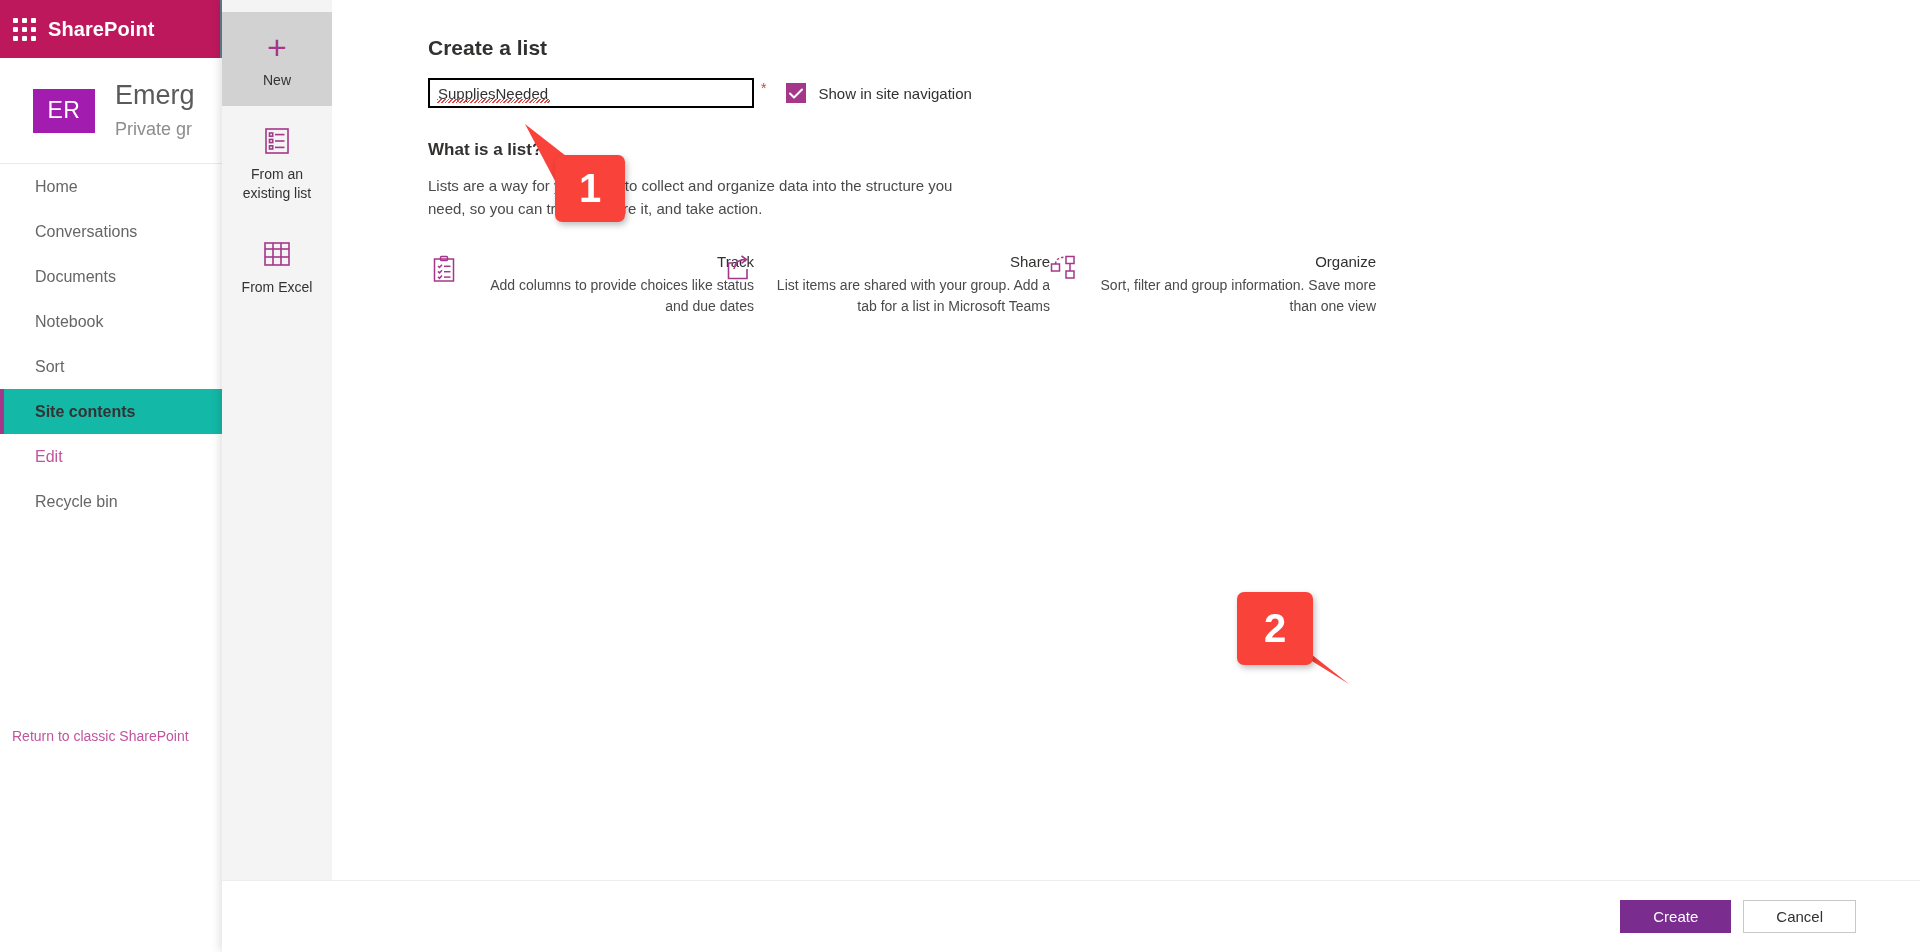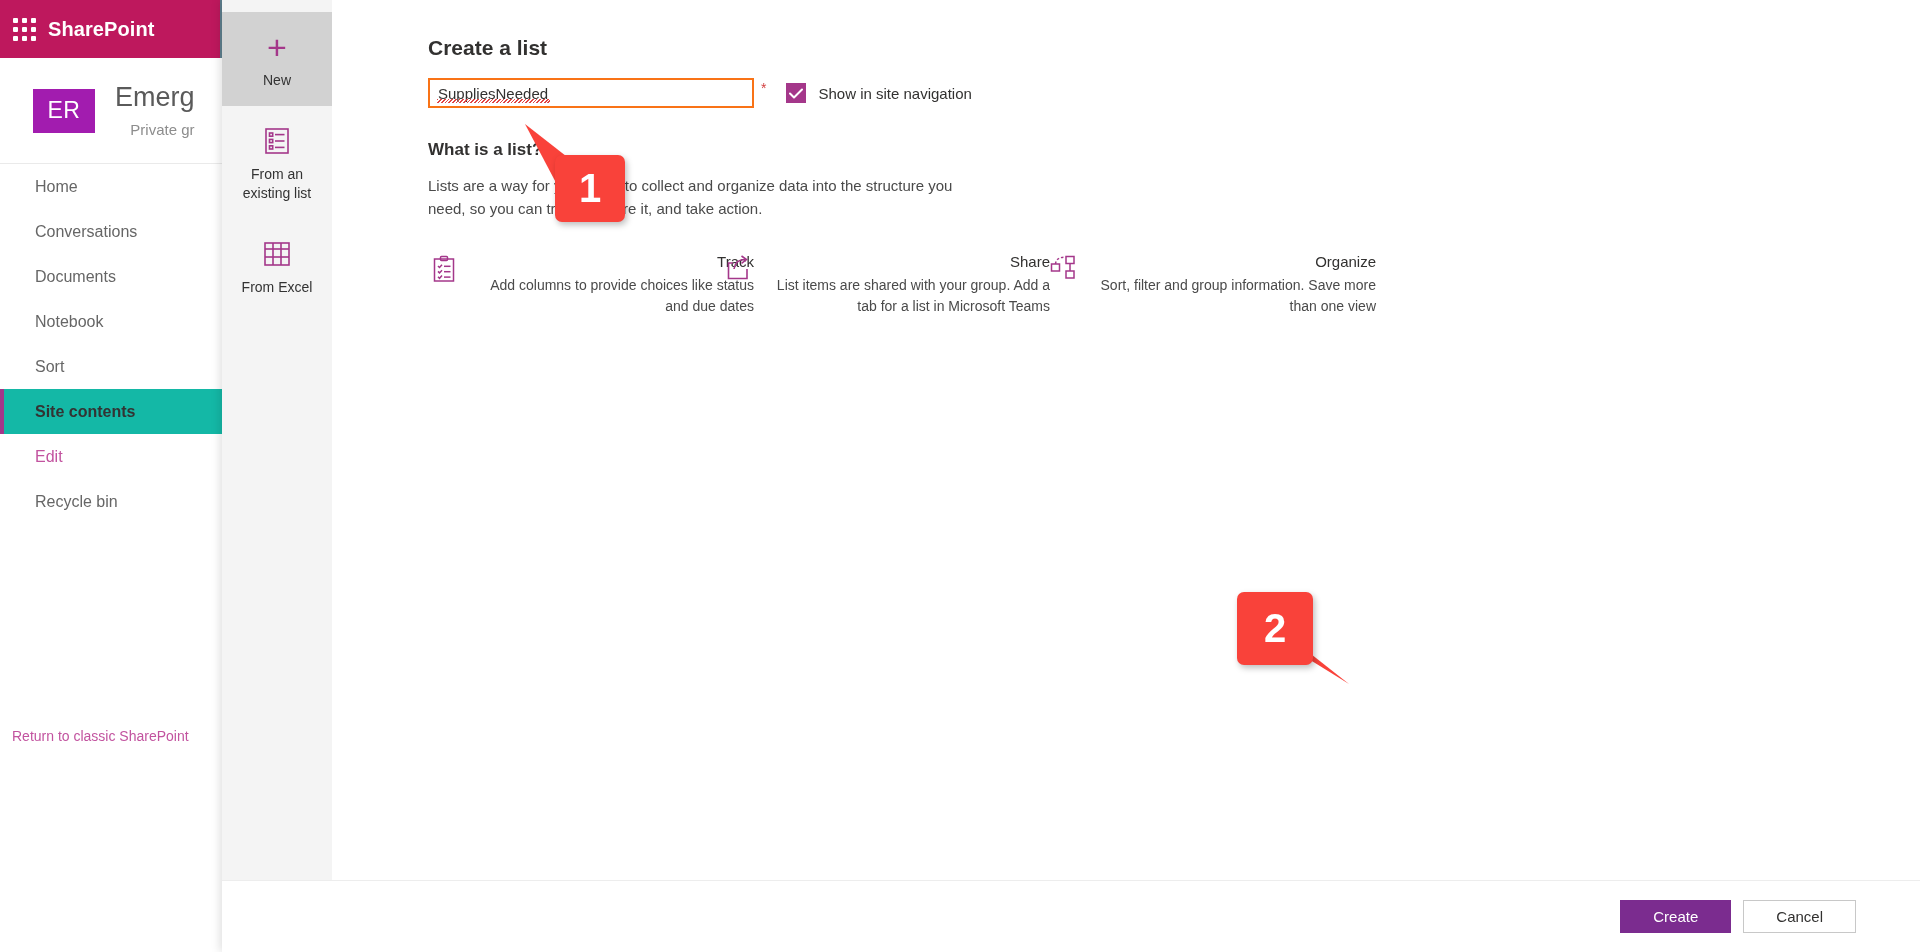--- a/index.html
+++ b/index.html
@@ -39,21 +39,21 @@
     position: absolute; left: 0; top: 58px; width: 350px; height: 105px;
     background: #fff; display: flex; align-items: center; padding-left: 33px;
   }
   .site-avatar {
     width: 62px; height: 44px; background: #a21caf; color: #fff;
     display: flex; align-items: center; justify-content: center;
     font-size: 23px; letter-spacing: .5px; flex: 0 0 auto;
   }
   .site-meta { margin-left: 20px; }
   .site-name { font-size: 27px; color: #5a5a5a; line-height: 1.1; white-space: nowrap; }
-  .site-sub  { font-size: 15px; color: #8d8d8d; margin-top: 8px; white-space: nowrap; text-align: right; }
+  .site-sub  { font-size: 18px; color: #8d8d8d; margin-top: 8px; white-space: nowrap; }
   .site-divider {
     position: absolute; left: 0; top: 163px; width: 350px; height: 1px; background: #eaeaea;
   }
 
   
   .left-nav { position: absolute; left: 0; top: 164px; width: 350px; }
   .nav-item {
     position: relative; height: 45px; display: flex; align-items: center;
     padding-left: 35px; font-size: 16px; color: #666; cursor: pointer;
   }
@@ -88,21 +88,21 @@
   .rail-label { font-size: 14px; color: #333; line-height: 1.35; }
   .plus-icon { font-size: 34px; color: #a4378a; line-height: 28px; font-weight: 300; }
 
   
   .pane { flex: 1; padding: 36px 0 0 96px; position: relative; min-width: 0; }
   .pane-title { font-size: 21px; font-weight: bold; color: #323130; margin-bottom: 18px; }
 
   .name-row { display: flex; align-items: center; }
   .name-field-wrap { position: relative; }
   .name-input {
-    width: 326px; height: 30px; border: 2px solid #f97316; padding: 0 8px;
+    width: 326px; height: 30px; border: 2px solid #000000; padding: 0 8px;
     font-family: "Liberation Sans", sans-serif; font-size: 15px; color: #323130;
     outline: none; background: #fff;
   }
   .spell-underline {
     position: absolute; left: 9px; bottom: 5px; height: 4px; width: 113px;
     pointer-events: none;
     background-image: repeating-linear-gradient(135deg, #e03b3b 0 1.2px, transparent 1.2px 2.6px);
     opacity: .95;
   }
   .req-star { color: #d23f3f; font-size: 14px; margin-left: 7px; align-self: flex-start; margin-top: 2px; }

